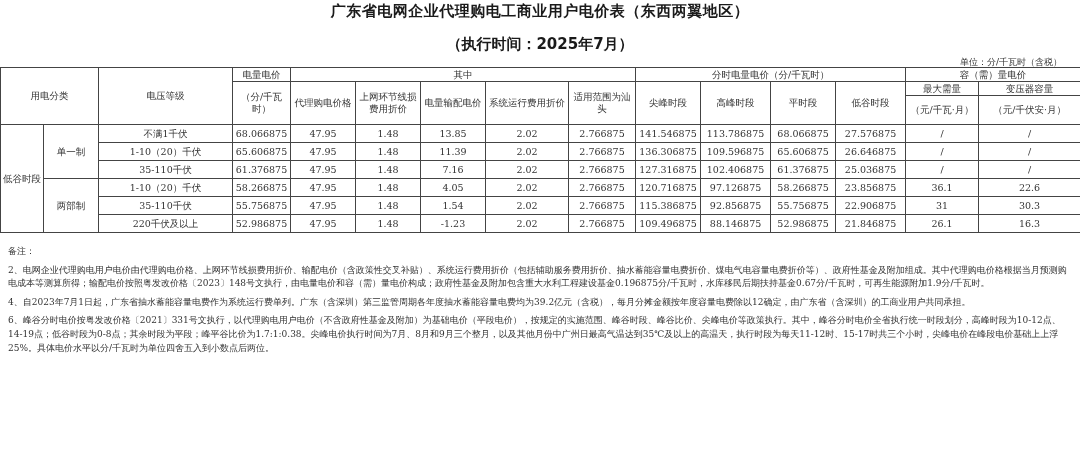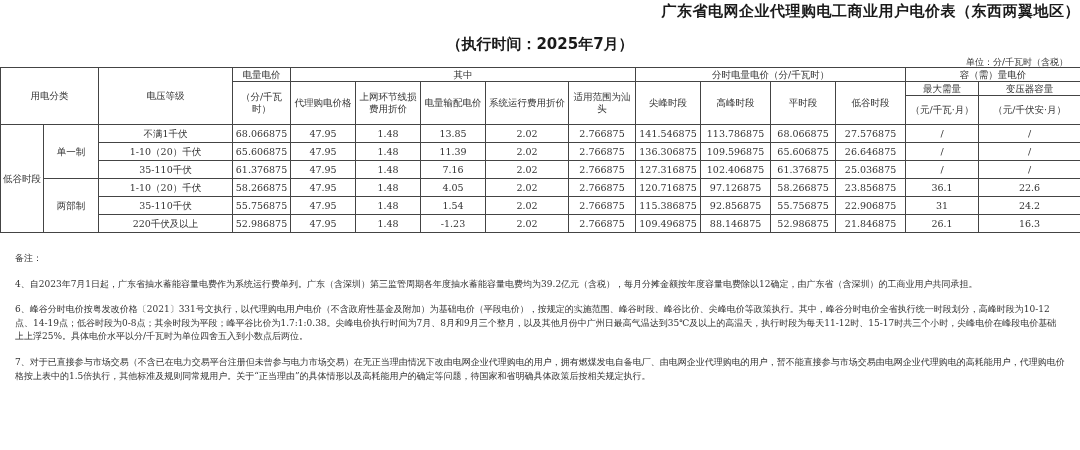--- a/index.html
+++ b/index.html
@@ -1,27 +1,27 @@
 <!DOCTYPE html>
 <html><head>
 <meta charset="utf-8">
 <style>
   html, body { margin:0; padding:0; background:#ffffff; }
   body { width:1080px; height:450px; overflow:hidden; font-family:"DejaVu Serif","Liberation Serif",serif; color:#222; position:relative; }
-  .title { position:absolute; left:0; top:2px; width:1080px; text-align:right; font-family:"DejaVu Sans","Liberation Sans",sans-serif; font-size:15px; font-weight:bold; color:#1a1a1a; letter-spacing:0.5px; }
+  .title { position:absolute; left:0; top:2px; width:1080px; text-align:center; font-family:"DejaVu Sans","Liberation Sans",sans-serif; font-size:15px; font-weight:bold; color:#1a1a1a; letter-spacing:0.5px; }
   .subtitle { position:absolute; left:0; top:35px; width:1080px; text-align:center; font-family:"DejaVu Sans","Liberation Sans",sans-serif; font-size:15px; font-weight:bold; color:#1a1a1a; }
-  .unit { position:absolute; right:12px; top:56px; font-size:9px; color:#333; }
+  .unit { position:absolute; right:18px; top:56px; font-size:9px; color:#333; }
   table.price { position:absolute; left:0; top:67px; width:1080px; border-collapse:collapse; table-layout:fixed; font-size:9.5px; }
   table.price td { border:1px solid #444; text-align:center; vertical-align:middle; padding:0 1px; line-height:12px; color:#333; white-space:normal; }
   table.price tr.h1 td { height:13px; }
   table.price tr.h2 td { height:13px; }
   table.price tr.h3 td { height:28px;margin-left:20px; }
   table.price tr.d td { height:17px; }
   .notes { position:absolute; left:3px; top:240px; width:1074px; font-size:9px; line-height:13.6px; color:#333; }
-  .notes p { margin:12px; }
+  .notes p { margin:5px; }
 </style>
 </head>
 <body>
 
 <div class="title">广东省电网企业代理购电工商业用户电价表（东西两翼地区）</div>
 <div class="subtitle">（执行时间：2025年7月）</div>
 <div class="unit">单位：分/千瓦时（含税）</div>
 
 <table class="price">
   <colgroup>
@@ -138,21 +138,21 @@
     <td>47.95</td>
     <td>1.48</td>
     <td>1.54</td>
     <td>2.02</td>
     <td>2.766875</td>
     <td>115.386875</td>
     <td>92.856875</td>
     <td>55.756875</td>
     <td>22.906875</td>
     <td>31</td>
-    <td>24.2</td>
+    <td>30.3</td>
   </tr>
   <tr class="d">
     <td>220千伏及以上</td>
     <td>52.986875</td>
     <td>47.95</td>
     <td>1.48</td>
     <td>-1.23</td>
     <td>2.02</td>
     <td>2.766875</td>
     <td>109.496875</td>
@@ -160,16 +160,16 @@
     <td>52.986875</td>
     <td>21.846875</td>
     <td>26.1</td>
     <td>16.3</td>
   </tr>
 </tbody>
   </table>
 
 <div class="notes">
   <p>备注：</p>
+  <p>2、电网企业代理购电用户电价由代理购电价格、上网环节线损费用折价、输配电价（含政策性交叉补贴）、系统运行费用折价（包括辅助服务费用折价、抽水蓄能容量电费折价、煤电气电容量电费折价等）、政府性基金及附加组成。其中代理购电价格根据当月预测购电成本等测算所得；输配电价按照粤发改价格〔2023〕148号文执行，由电量电价和容（需）量电价构成；政府性基金及附加包含重大水利工程建设基金0.196875分/千瓦时，水库移民后期扶持基金0.67分/千瓦时，可再生能源附加1.9分/千瓦时。</p>
   <p>4、自2023年7月1日起，广东省抽水蓄能容量电费作为系统运行费单列。广东（含深圳）第三监管周期各年度抽水蓄能容量电费均为39.2亿元（含税），每月分摊金额按年度容量电费除以12确定，由广东省（含深圳）的工商业用户共同承担。</p>
   <p>6、峰谷分时电价按粤发改价格〔2021〕331号文执行，以代理购电用户电价（不含政府性基金及附加）为基础电价（平段电价），按规定的实施范围、峰谷时段、峰谷比价、尖峰电价等政策执行。其中，峰谷分时电价全省执行统一时段划分，高峰时段为10-12点、14-19点；低谷时段为0-8点；其余时段为平段；峰平谷比价为1.7:1:0.38。尖峰电价执行时间为7月、8月和9月三个整月，以及其他月份中广州日最高气温达到35℃及以上的高温天，执行时段为每天11-12时、15-17时共三个小时，尖峰电价在峰段电价基础上上浮25%。具体电价水平以分/千瓦时为单位四舍五入到小数点后两位。</p>
-  <p>7、对于已直接参与市场交易（不含已在电力交易平台注册但未曾参与电力市场交易）在无正当理由情况下改由电网企业代理购电的用户，拥有燃煤发电自备电厂、由电网企业代理购电的用户，暂不能直接参与市场交易由电网企业代理购电的高耗能用户，代理购电价格按上表中的1.5倍执行，其他标准及规则同常规用户。关于“正当理由”的具体情形以及高耗能用户的确定等问题，待国家和省明确具体政策后按相关规定执行。</p>
 </div>
 
 </body></html>

